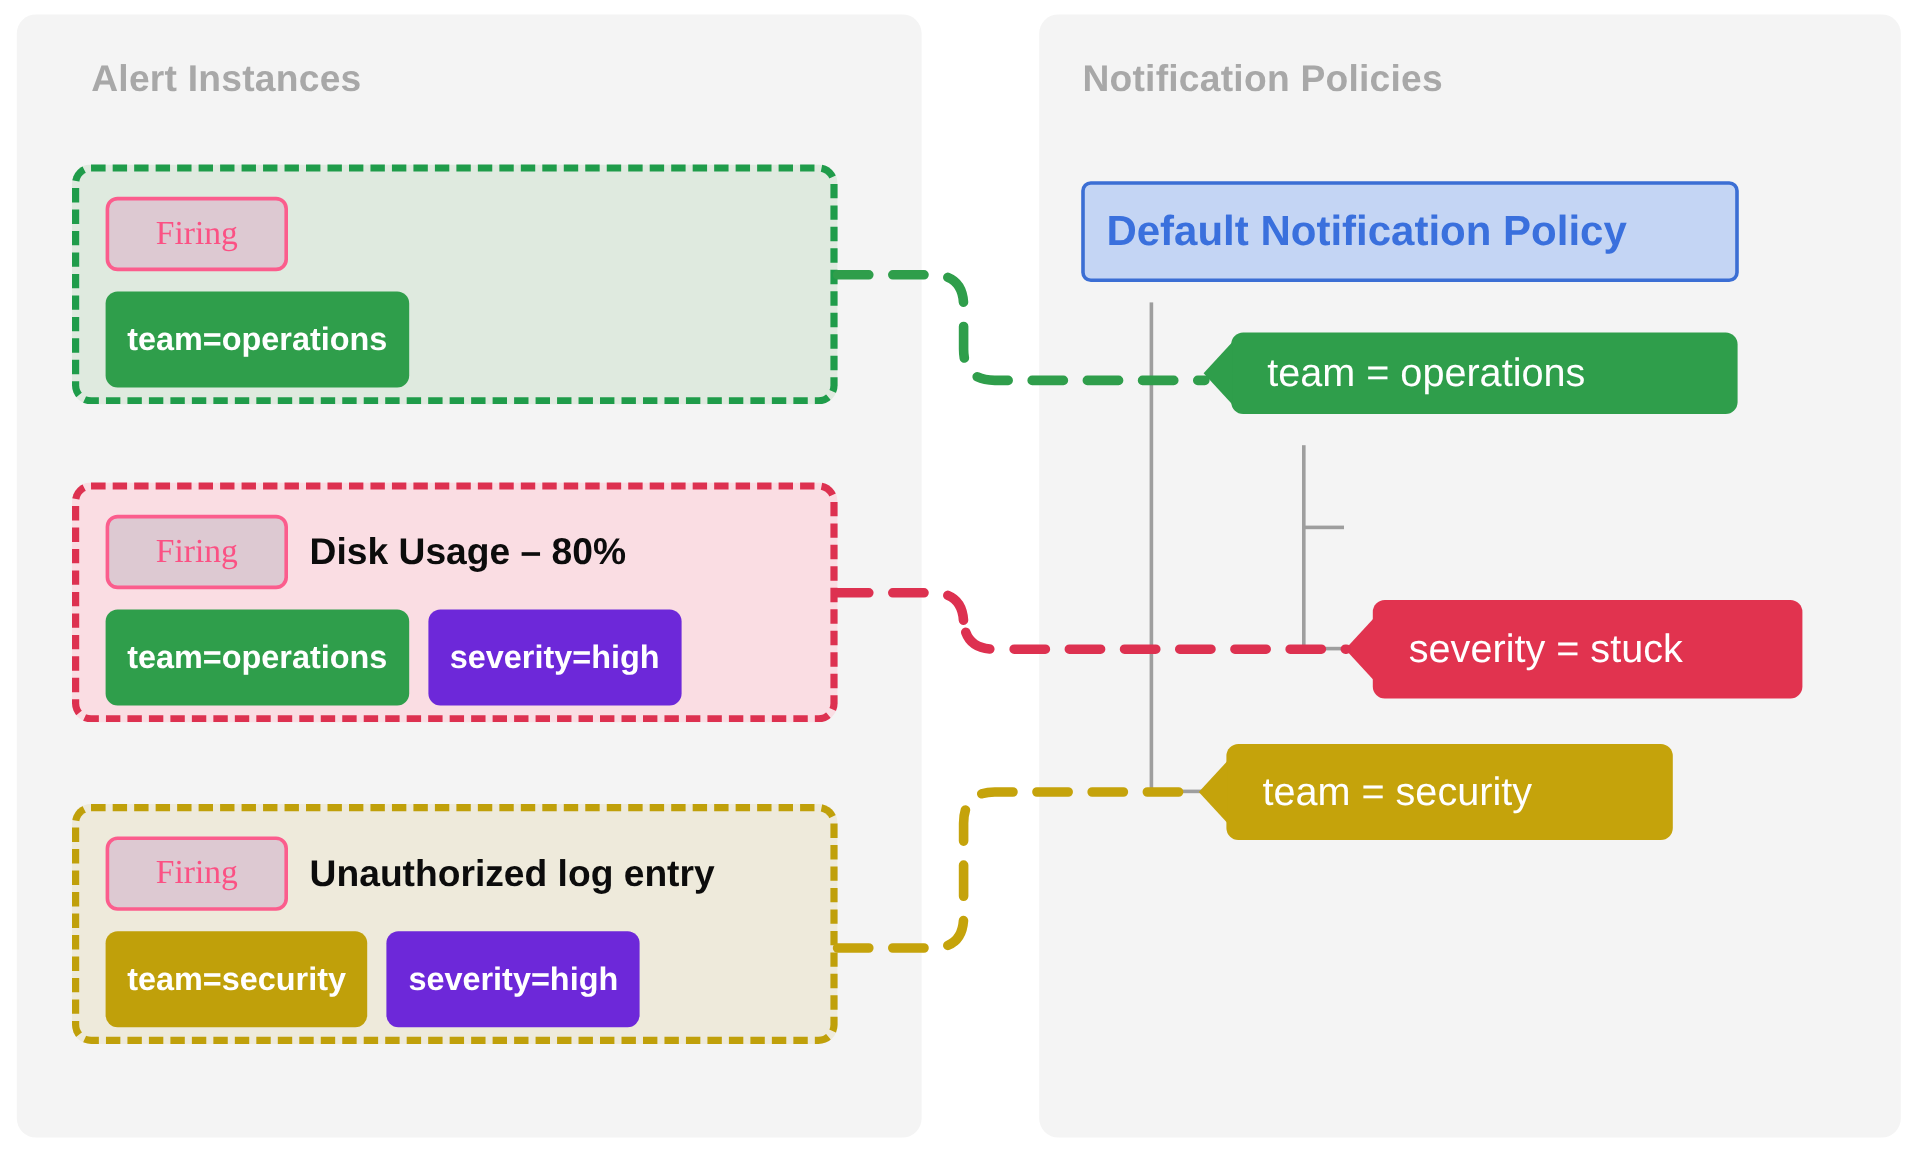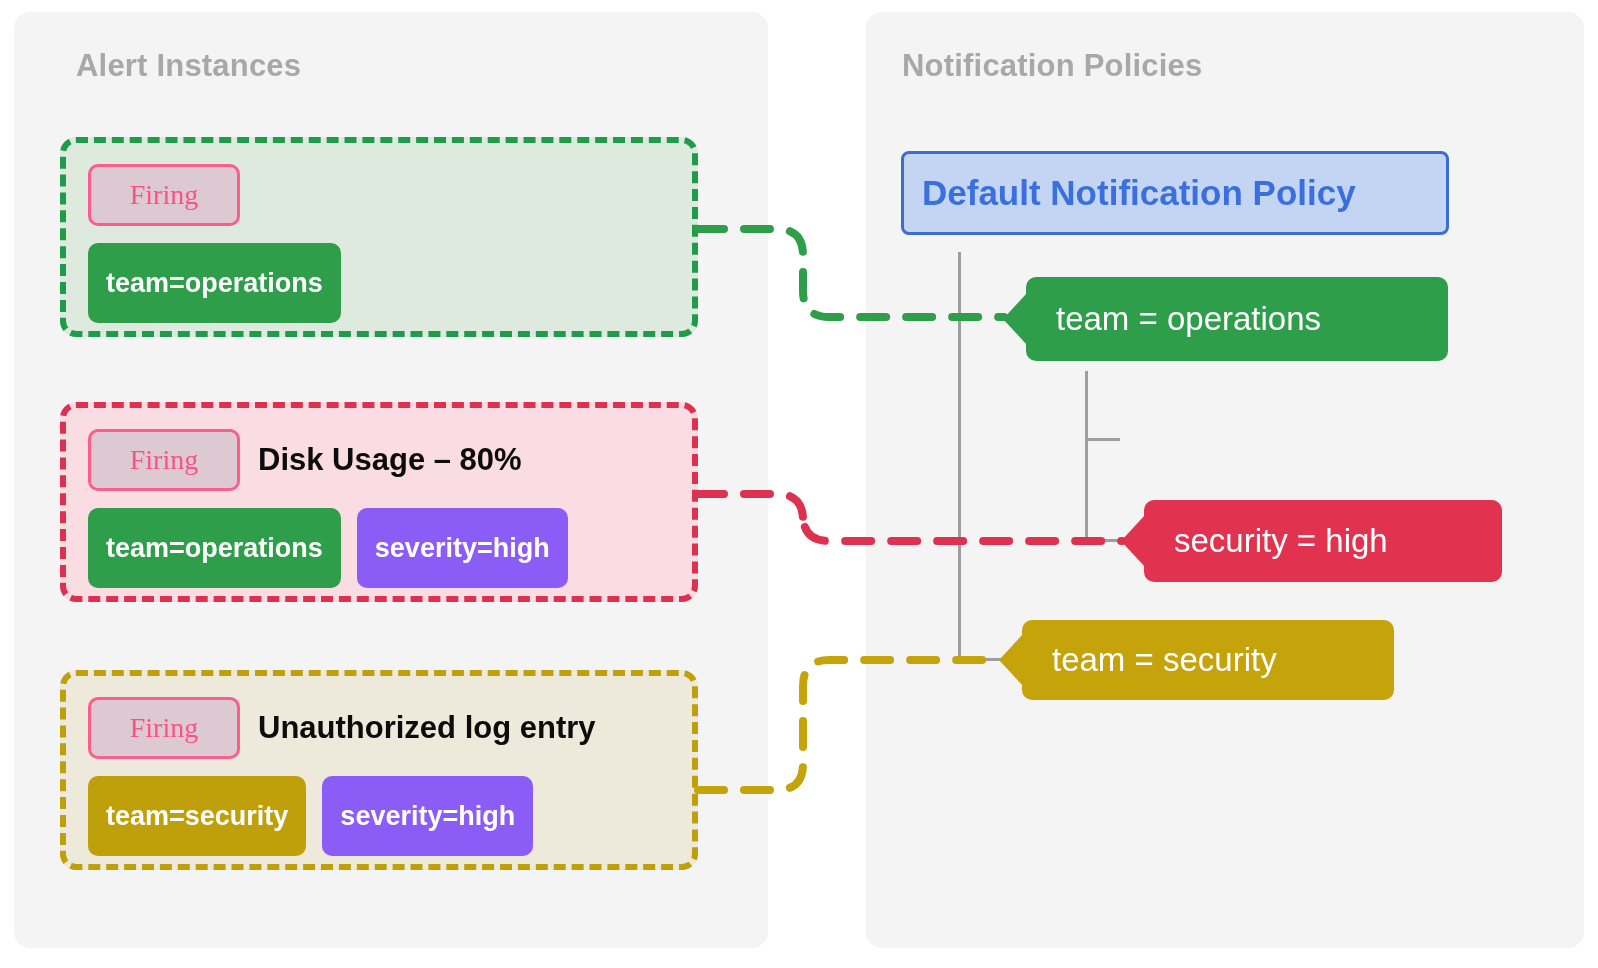--- a/index.html
+++ b/index.html
@@ -95,21 +95,21 @@
     align-items: center;
     height: 56px;
     padding: 12px 18px;
     border-radius: 10px;
     color: #ffffff;
     font-size: 27px;
     font-weight: bold;
     white-space: nowrap;
   }
   .tag.green { background: #2f9e4b; }
-  .tag.red   { background: #8b5cf6; }
+  .tag.red   { background: #6d28d9; }
   .tag.olive { background: #c0a00a; }
 
   
   .policy-default {
     position: absolute;
     box-sizing: border-box;
     left: 901px; top: 151px;
     width: 548px; height: 84px;
     display: flex; align-items: center;
     padding-left: 18px;
@@ -143,21 +143,21 @@
     border-top: 26px solid transparent;
     border-bottom: 26px solid transparent;
     border-right: 24px solid currentColor;
   }
   .policy-node.green { background: #2f9e4b; color: #2f9e4b; }
   .policy-node.orange{ background: #cb5210; }
   .policy-node.red   { background: #e1334f; color: #e1334f; }
   .policy-node.olive { background: #c5a30b; color: #c5a30b; }
   .policy-node > span { color: #ffffff; }
 
-  #pol-ops  { left: 1026px; top: 277px; width: 422px; height: 84px; }
+  #pol-ops  { left: 1026px; top: 277px; width: 422px; height: 68px; }
   #pol-low  { left: 1144px; top: 390px; width: 340px; height: 80px; }
   #pol-high { left: 1144px; top: 500px; width: 358px; height: 82px; }
   #pol-sec  { left: 1022px; top: 620px; width: 372px; height: 80px; }
 
   
   .tree-line { position: absolute; background: #9e9e9e; }
   #trunk     { left: 958px;  top: 252px; width: 3px; height: 411px; }
   #branch-v  { left: 1085px; top: 371px; width: 3px; height: 171px; }
   #branch-h  { left: 1085px; top: 438px; width: 35px; height: 3px; }
   #stub-high { left: 1085px; top: 539px; width: 48px; height: 3px; }
@@ -215,21 +215,21 @@
   <div class="tree-line" id="stub-sec"></div>
 
   <div class="policy-default">Default Notification Policy</div>
 
   <div class="policy-node green notch" id="pol-ops">
     <span>team = operations</span>
   </div>
 
 
   <div class="policy-node red notch" id="pol-high">
-    <span>security = high</span>
+    <span>severity = stuck</span>
   </div>
 
   <div class="policy-node olive notch" id="pol-sec">
     <span>team = security</span>
   </div>
 
   <svg id="connectors" viewBox="0 0 1598 968">
 
     <path d="M 698 229 L 777 229 Q 803 229 803 255 L 803 291 Q 803 317 829 317 L 1004 317" fill="none" stroke="#2f9e4b" stroke-width="8" stroke-dasharray="26 20" stroke-linecap="round"></path>
 

